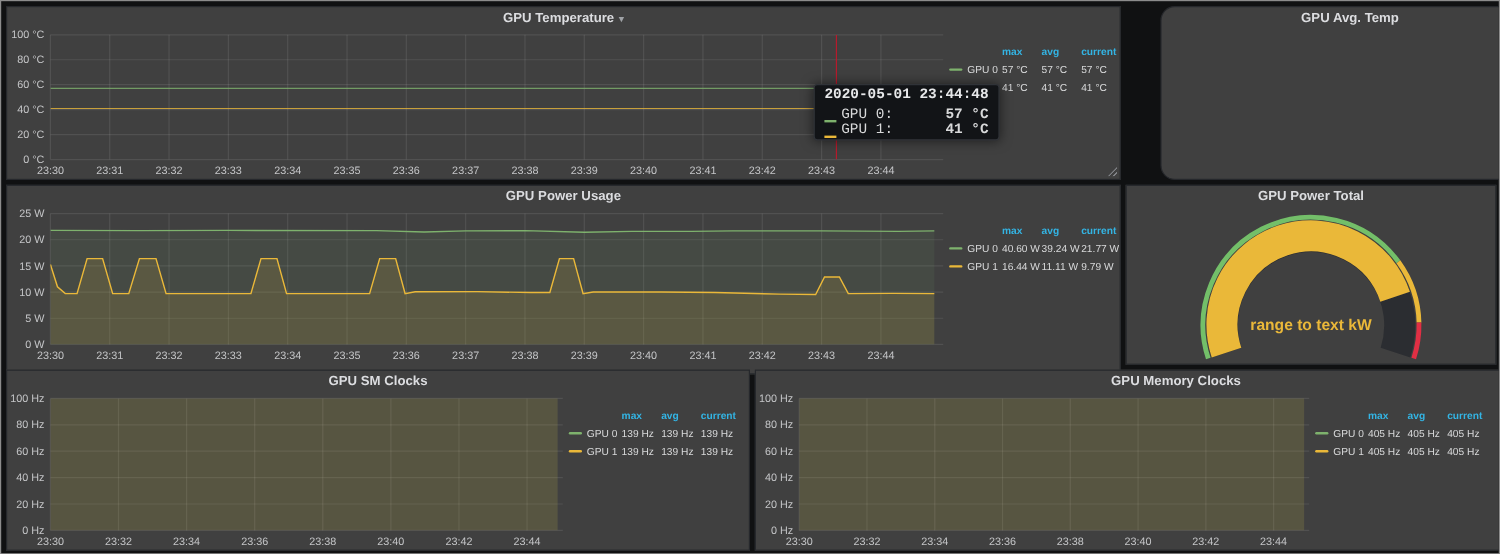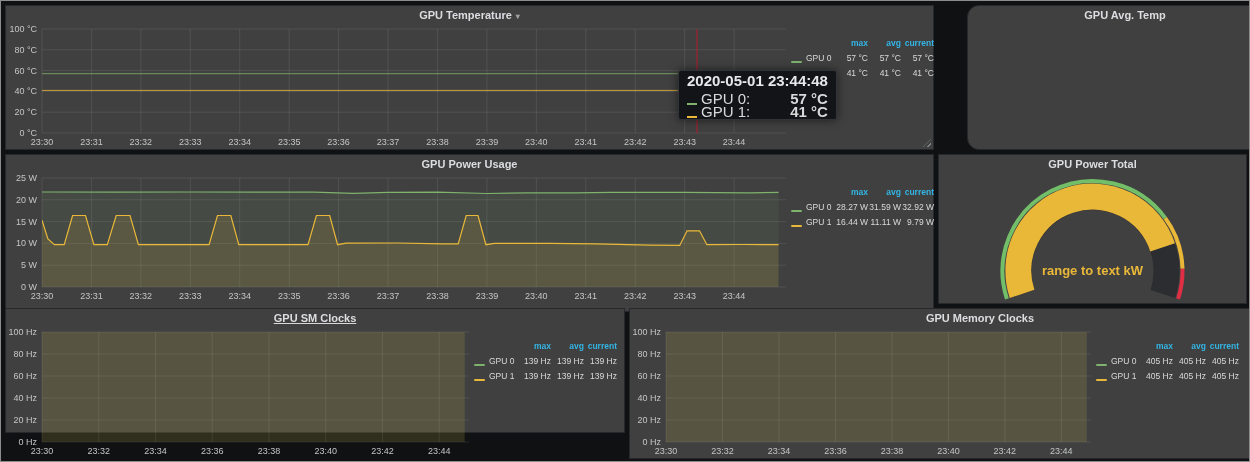--- a/index.html
+++ b/index.html
@@ -15,29 +15,29 @@
   .panel-title {
     height:18px; line-height:18px; text-align:center;
     font-size:11px; font-weight:700; color:#dcdde0; cursor:pointer;
     white-space:nowrap;
   }
   .panel-title .caret { font-size:8px; color:#9fa2a6; margin-left:4px; }
   .panel-body { position:absolute; left:0; right:0; top:18px; bottom:0; display:flex; }
   .chart { position:relative; flex:0 0 auto; }
   .legend { flex:1 1 auto; font-size:8.5px; padding-top:11px; }
   .lg-head,.lg-row { display:flex; align-items:center; height:15px; padding-right:2px; }
-  .lg-name { flex:0 0 44px; display:flex; align-items:flex-end; gap:4px; color:#d8d9da; white-space:nowrap; }
+  .lg-name { flex:0 0 44px; display:flex; align-items:center; gap:4px; color:#d8d9da; white-space:nowrap; }
   .lg-swatch { display:inline-block; width:11px; height:2px; border-radius:1px; flex:0 0 11px; }
-  .lg-v { flex:0 0 33px; text-align:right; color:#d8d9da; white-space:nowrap; }
+  .lg-v { flex:0 0 33px; text-align:left; color:#d8d9da; white-space:nowrap; }
   .lg-h { color:#33b5e5; font-weight:700; }
   .graph-tooltip {
     position:absolute; left:672px; top:46px; z-index:5;
     background:#121417; border:1px solid #303338; border-radius:3px;
-    padding:1px 8px; font-size:15px; color:#d8d9da;
-    box-shadow:0 0 10px rgba(0,0,0,.55); white-space:nowrap;
+    padding:1px 8px; font-size:12px; color:#d8d9da;
+    box-shadow:0 0 10px rgba(0,0,0,.55); white-space:nowrap;font-family:Liberation Mono, monospace;
   }
   .tt-time { font-weight:700; color:#e7e8ea; margin-bottom:3px; }
   .tt-row { display:flex; align-items:flex-end; gap:4px; line-height:13px; }
   .tt-swatch { width:10px; height:2px; display:inline-block; }
   .tt-val { font-weight:700; margin-left:auto; padding-left:14px; }
   .gauge { width:100%; height:100%; }
   .resize-handle {
     position:absolute; right:2px; bottom:2px; width:8px; height:8px; cursor:nwse-resize;
     background:repeating-linear-gradient(-45deg, transparent 0 2px, #808286 2px 3px);
     clip-path:polygon(100% 0, 100% 100%, 0 100%);
@@ -219,23 +219,23 @@
           <span class="lg-name"></span>
           <span class="lg-v lg-h">max</span>
           <span class="lg-v lg-h">avg</span>
           <span class="lg-v lg-h">current</span>
         </div>
         <div class="lg-row">
           <span class="lg-name">
             <i class="lg-swatch" style="background:#7eb26d"></i>
             <span>GPU 0</span>
           </span>
-          <span class="lg-v">28.27 W</span>
-          <span class="lg-v">31.59 W</span>
-          <span class="lg-v">32.92 W</span>
+          <span class="lg-v">40.60 W</span>
+          <span class="lg-v">39.24 W</span>
+          <span class="lg-v">21.77 W</span>
         </div>
         <div class="lg-row">
           <span class="lg-name">
             <i class="lg-swatch" style="background:#eab839"></i>
             <span>GPU 1</span>
           </span>
           <span class="lg-v">16.44 W</span>
           <span class="lg-v">11.11 W</span>
           <span class="lg-v">9.79 W</span>
         </div>
@@ -252,21 +252,21 @@
           <path d="M 83.1 120.9 A 74 74 0 1 1 223.9 120.9" stroke="#2b2d31" stroke-width="26" fill="none"></path>
           <path d="M 83.1 120.9 A 74 74 0 0 1 223.6 74.3" stroke="#eab839" stroke-width="26" fill="none"></path>
           <path d="M 67.9 125.8 A 90 90 0 0 1 226.3 45.1" stroke="#73bf69" stroke-width="4" fill="none"></path>
           <path d="M 226.3 45.1 A 90 90 0 0 1 243.5 95.7" stroke="#eab839" stroke-width="4" fill="none"></path>
           <path d="M 243.5 95.7 A 90 90 0 0 1 239.1 125.8" stroke="#e02f44" stroke-width="4" fill="none"></path>
           <text x="153.5" y="102" text-anchor="middle" font-weight="bold" font-size="13" fill="#eab839" font-family="'Liberation Sans',sans-serif">range to text kW</text>
         </svg></div>
   </div>
 </div>
 
-<div class="panel" style="left:4px; top:307px; width:620px; height:125px;text-decoration:underline;">
+<div class="panel" style="left:4px; top:307px; width:620px; height:151px;">
   <div class="panel-title">
     <span>GPU SM Clocks</span>
   </div>
   <div class="panel-body">
     <div class="chart" style="width:468px; height:131px;"><svg width="468" height="131" style="font-family:'Liberation Sans',sans-serif;font-size:9px;">
           <defs>
             <clipPath id="cp2">
               <rect x="36" y="5" width="427" height="110"></rect>
             </clipPath>
           </defs>

